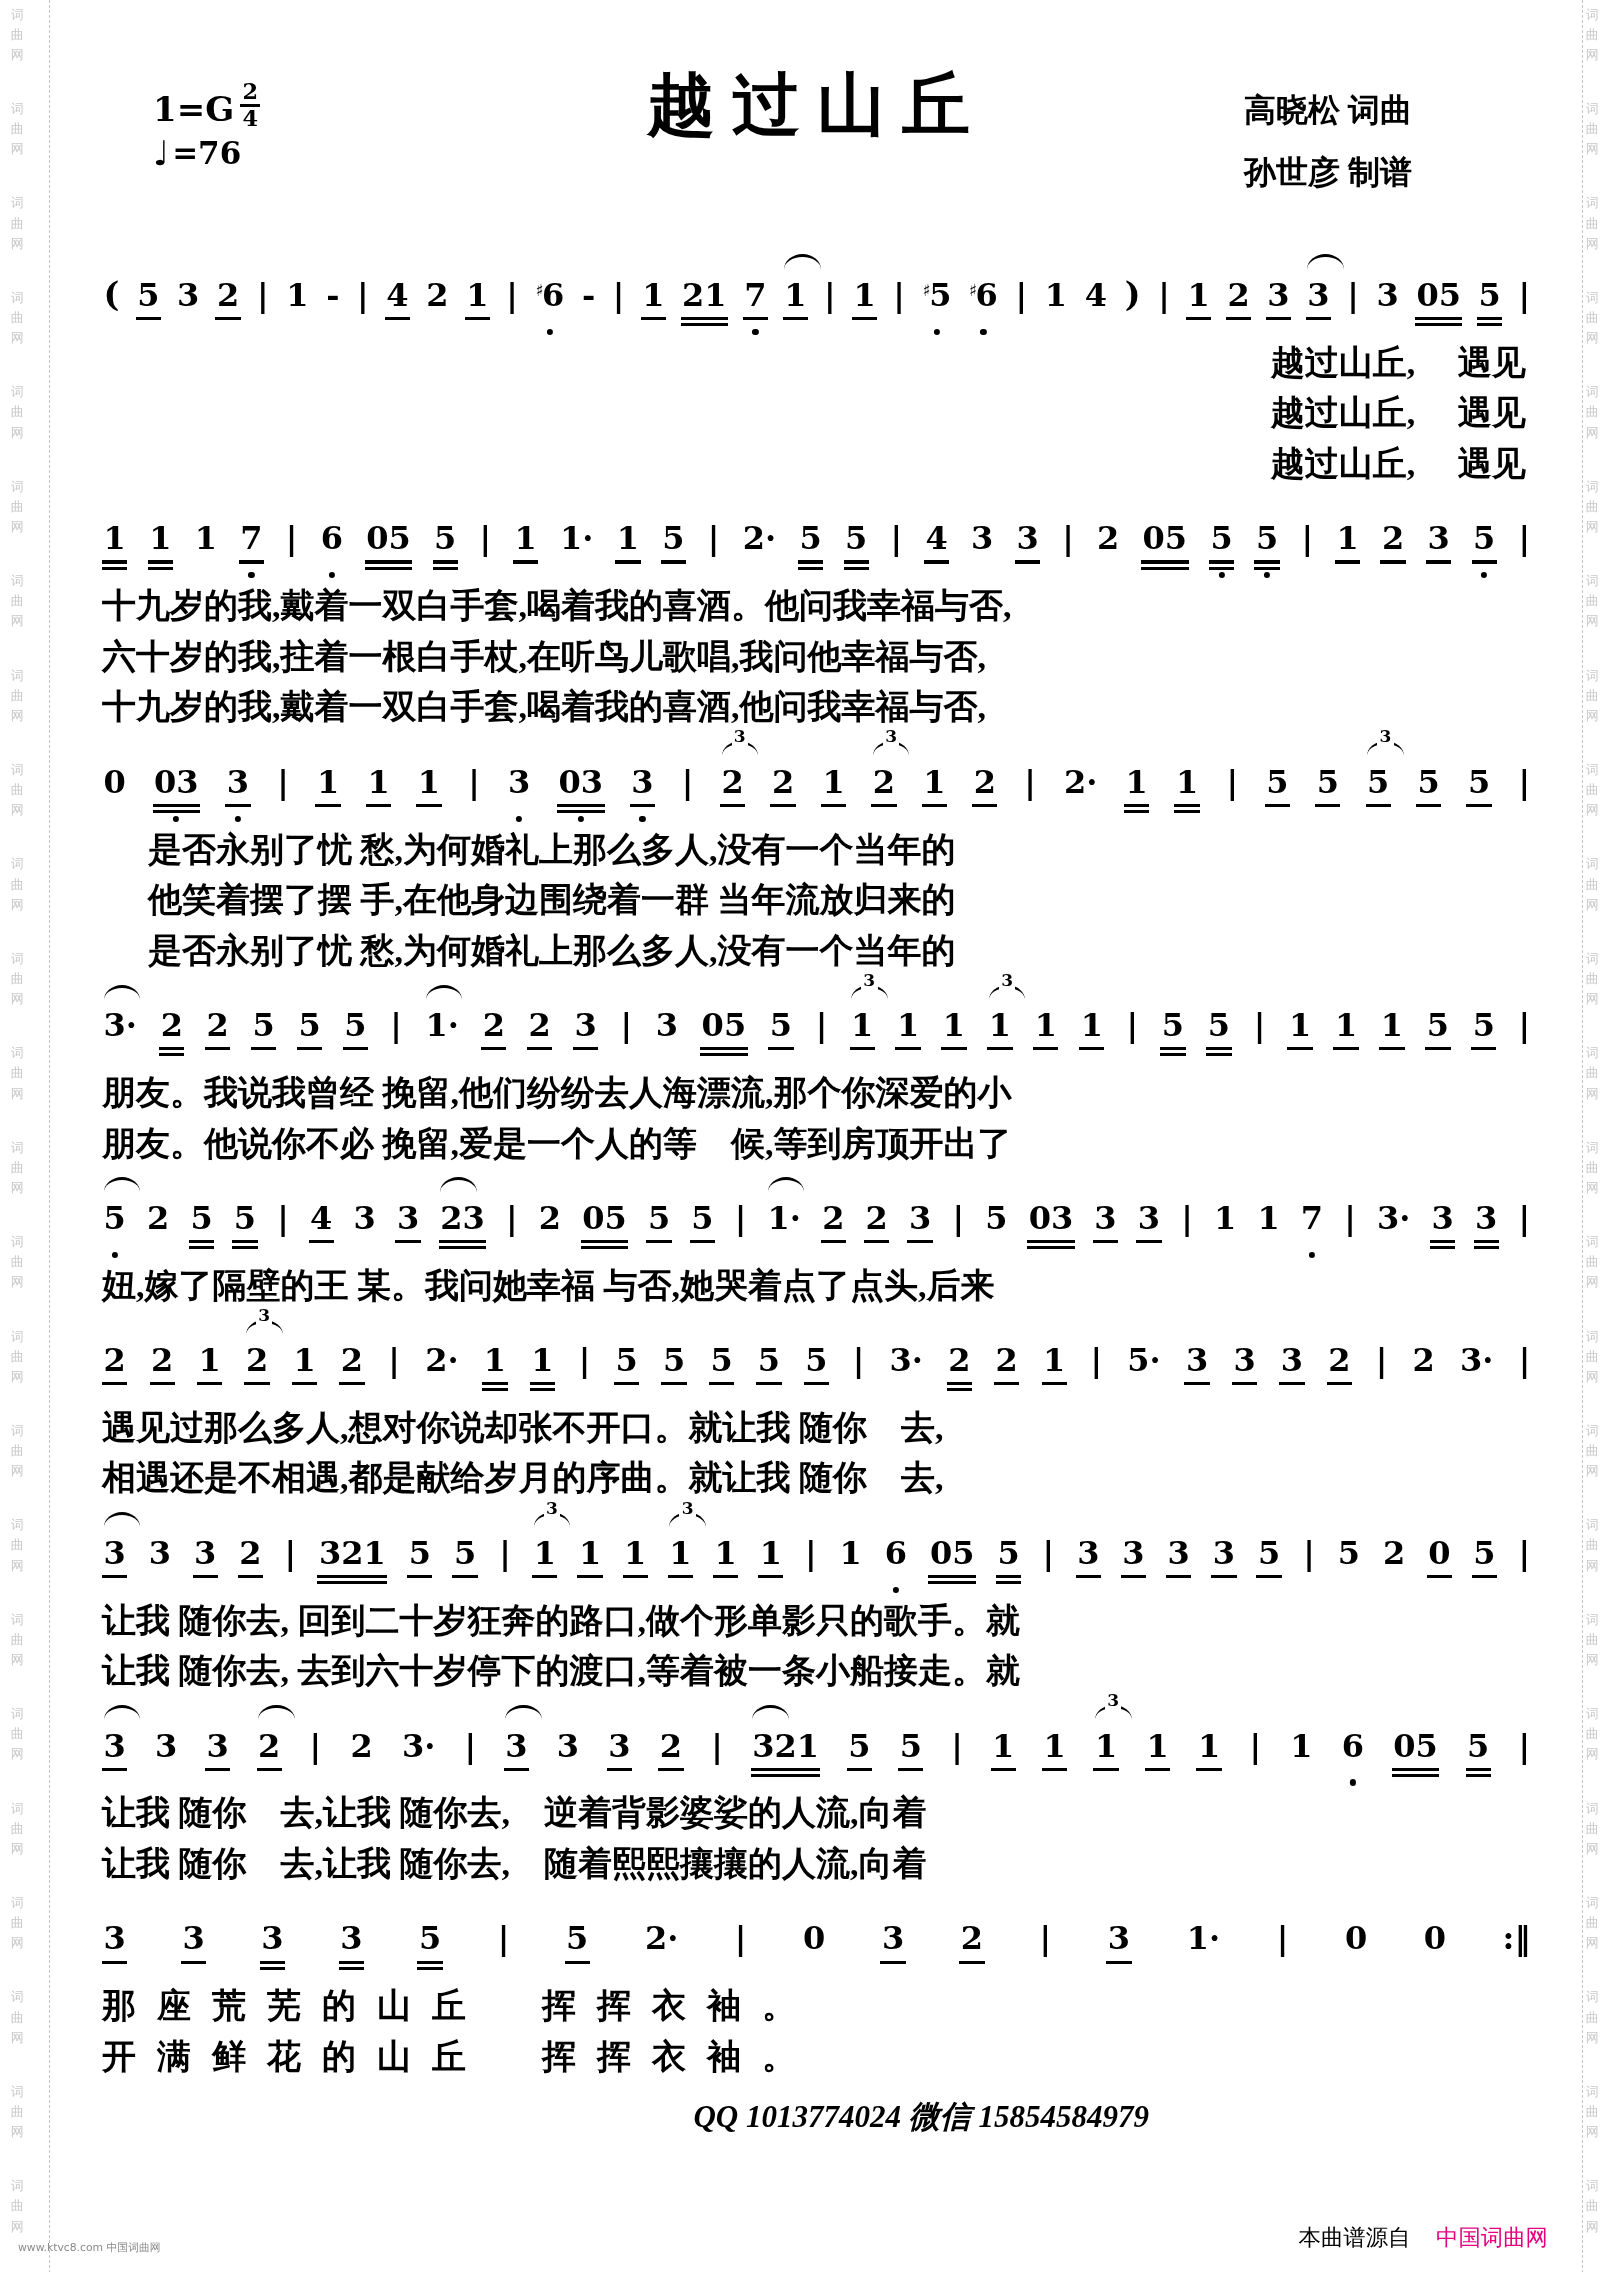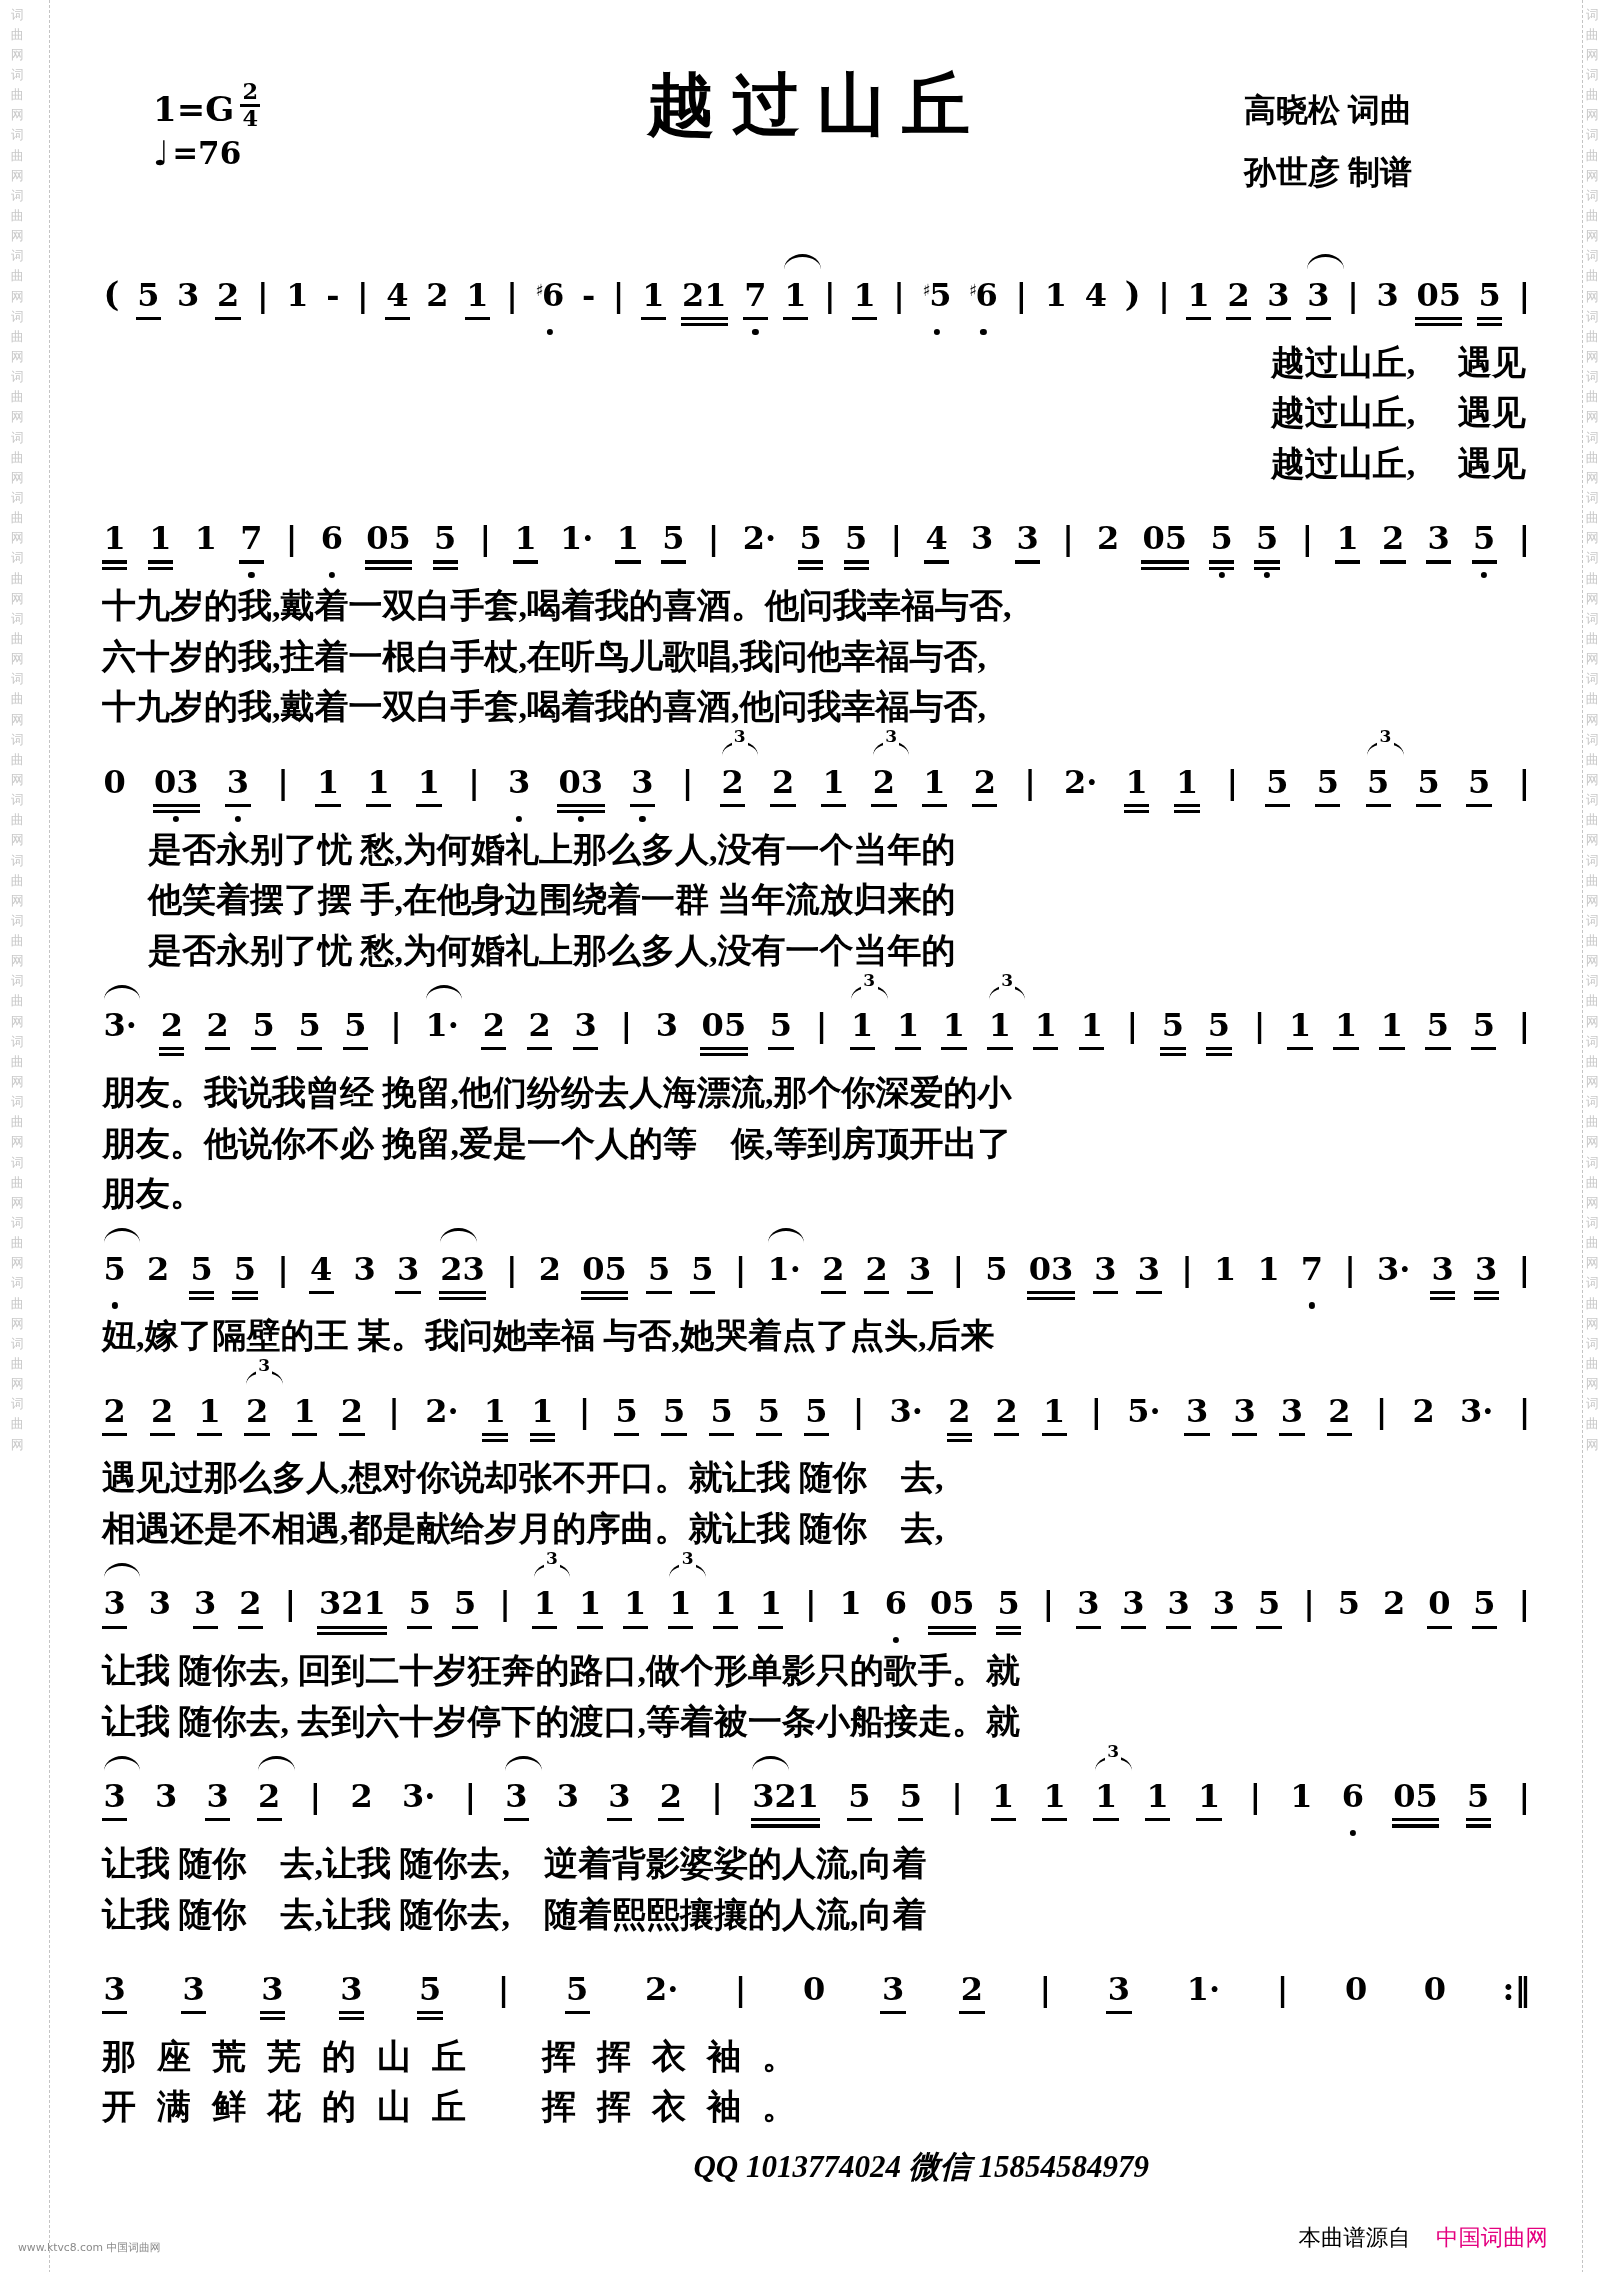--- a/index.html
+++ b/index.html
@@ -4,21 +4,21 @@
 <style>
   html,body{margin:0;padding:0;background:#ffffff;}
   .page{position:relative;width:1618px;height:2273px;background:#fff;color:#000;
         font-family:"Liberation Serif",serif;overflow:hidden;}
 
   
   .edge-dash{position:absolute;top:0;bottom:0;width:0;border-left:1.5px dashed #c4c4c4;}
   .edge-dash.left{left:49px;}
   .edge-dash.right{right:35px;}
   .wm-col{position:absolute;top:4.6px;bottom:0;width:23px;display:flex;flex-direction:column;
-          color:#c9c9c9;font-size:13px;line-height:1.55;overflow:hidden;}
+          gap:34px;color:#c9c9c9;font-size:13px;line-height:1.55;overflow:hidden;}
   .wm-col.left{left:10.8px;}
   .wm-col.right{right:9.3px;}
   .wm-group{width:14px;word-break:break-all;}
 
   
   .header{position:absolute;left:99px;right:83px;top:0;height:247px;margin-top:20px;}
   .keysig{position:absolute;left:54px;top:68px;font-family:"DejaVu Serif",serif;font-weight:bold;}
   .keyrow1{font-size:34px;display:flex;align-items:center;gap:6.2px;}
   .frac{display:inline-flex;flex-direction:column;align-items:center;font-size:22.4px;line-height:1.0;margin-top:-7.7px;}
   .frac .fbar{display:block;width:20px;height:3.1px;background:#000;margin:0.8px 0;}
@@ -295,21 +295,20 @@
           <span class="tk bar">|</span>
           <span class="tk"><span class="n">1</span><span class="ul l1"></span></span>
           <span class="tk"><span class="n">1</span><span class="ul l1"></span></span>
           <span class="tk"><span class="n">1</span><span class="ul l1"></span></span>
           <span class="tk"><span class="n">5</span><span class="ul l1"></span></span>
           <span class="tk"><span class="n">5</span><span class="ul l1"></span></span>
           <span class="tk bar">|</span>
         </div>
         <div class="lyricline left">朋友。我说我曾经 挽留,他们纷纷去人海漂流,那个你深爱的小</div>
         <div class="lyricline left">朋友。他说你不必 挽留,爱是一个人的等　候,等到房顶开出了</div>
-        <div class="lyricline left">朋友。</div>
       </div>
       <div class="block">
         <div class="noteline">
           <span class="tk"><span class="n">5</span><span class="lowdot"></span><span class="arc"></span></span>
           <span class="tk"><span class="n">2</span></span>
           <span class="tk"><span class="n">5</span><span class="ul l1"></span><span class="ul l2"></span></span>
           <span class="tk"><span class="n">5</span><span class="ul l1"></span><span class="ul l2"></span></span>
           <span class="tk bar">|</span>
           <span class="tk"><span class="n">4</span><span class="ul l1"></span></span>
           <span class="tk"><span class="n">3</span></span>

